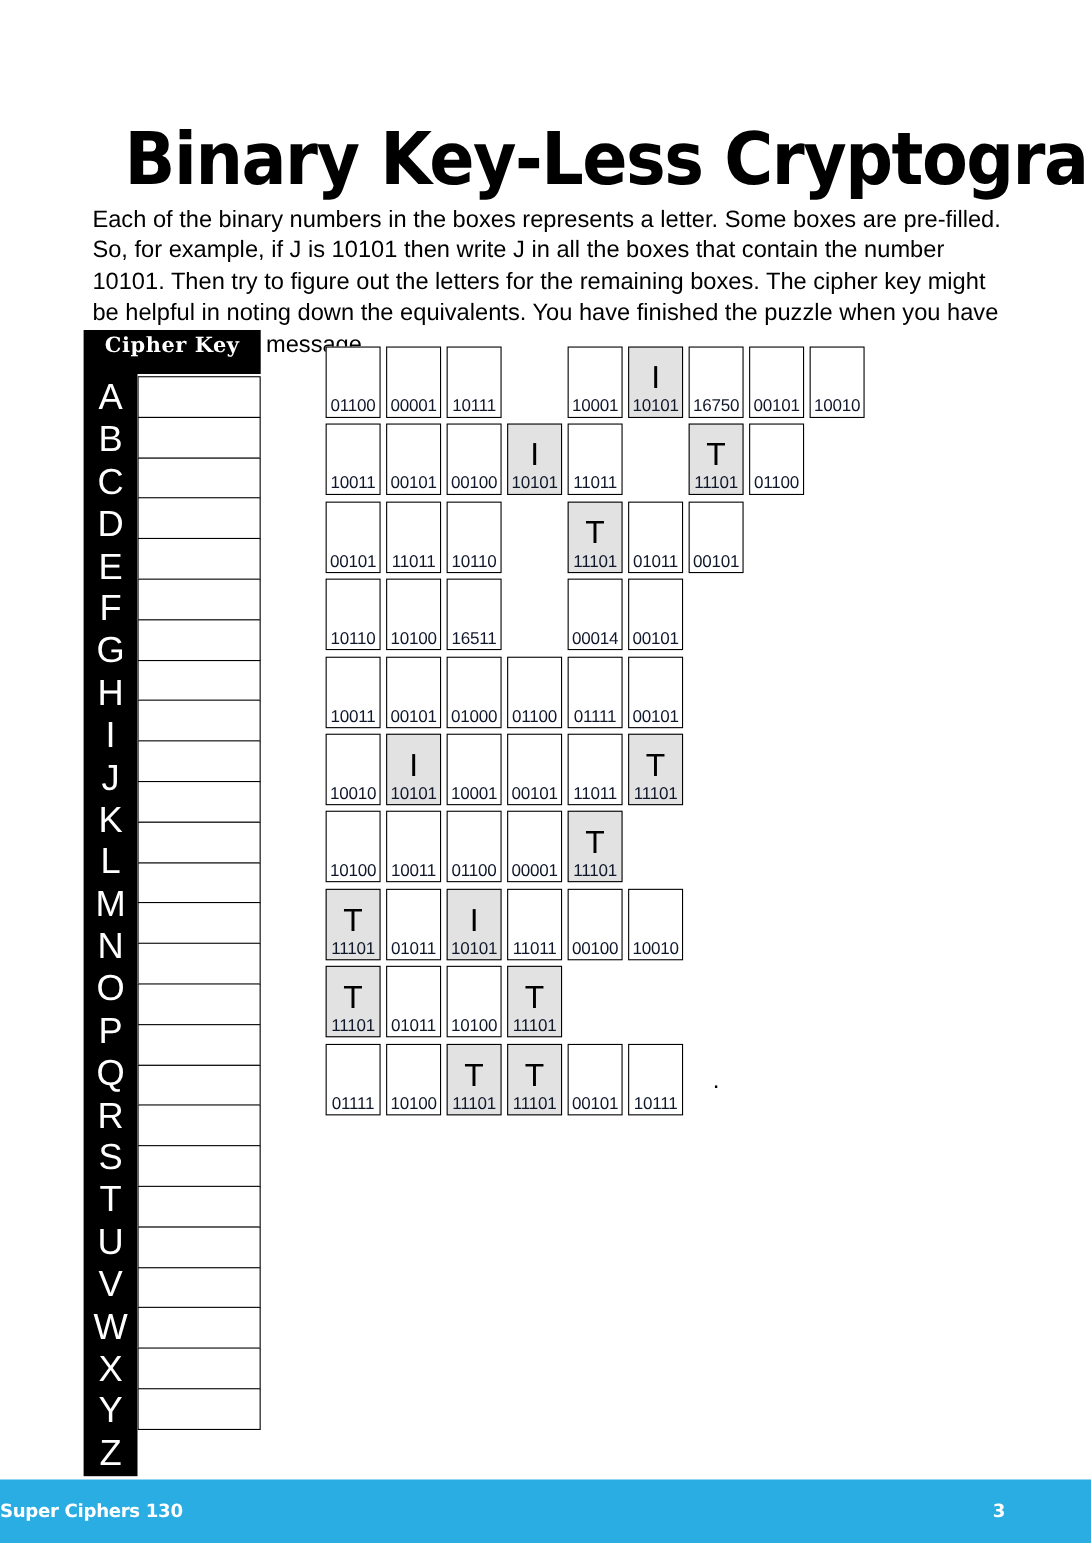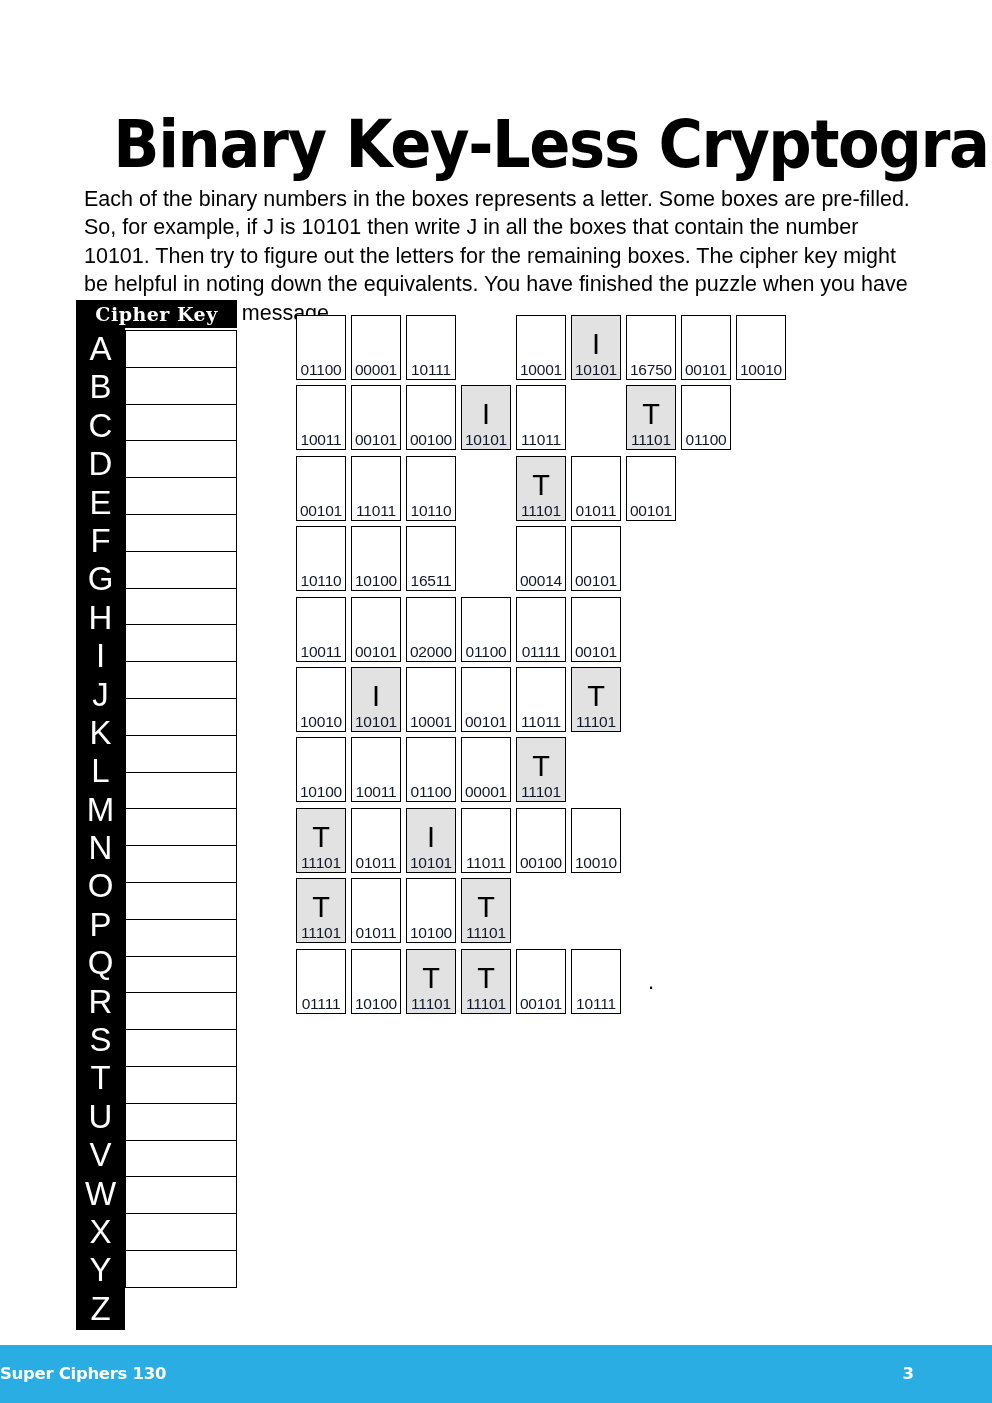--- a/index.html
+++ b/index.html
@@ -49,21 +49,21 @@
   
   .cipher-key {
     position: absolute;
     left: 76px;
     top: 300px;
     width: 161px;
   }
   .cipher-key-header {
     background: #000000;
     color: #ffffff;
-    height: 28px;
+    height: 40px;
     line-height: 28px;
     text-align: center;
     font-family: "DejaVu Serif", serif;
     font-weight: bold;
     font-size: 19px;
     letter-spacing: 0.5px;
   }
   .cipher-key-body {
     display: flex;
     flex-direction: row;
@@ -407,21 +407,21 @@
       <div class="cell">
         <div class="cell-letter"></div>
         <div class="cell-code">10011</div>
       </div>
       <div class="cell">
         <div class="cell-letter"></div>
         <div class="cell-code">00101</div>
       </div>
       <div class="cell">
         <div class="cell-letter"></div>
-        <div class="cell-code">02000</div>
+        <div class="cell-code">01000</div>
       </div>
       <div class="cell">
         <div class="cell-letter"></div>
         <div class="cell-code">01100</div>
       </div>
       <div class="cell">
         <div class="cell-letter"></div>
         <div class="cell-code">01111</div>
       </div>
       <div class="cell">

